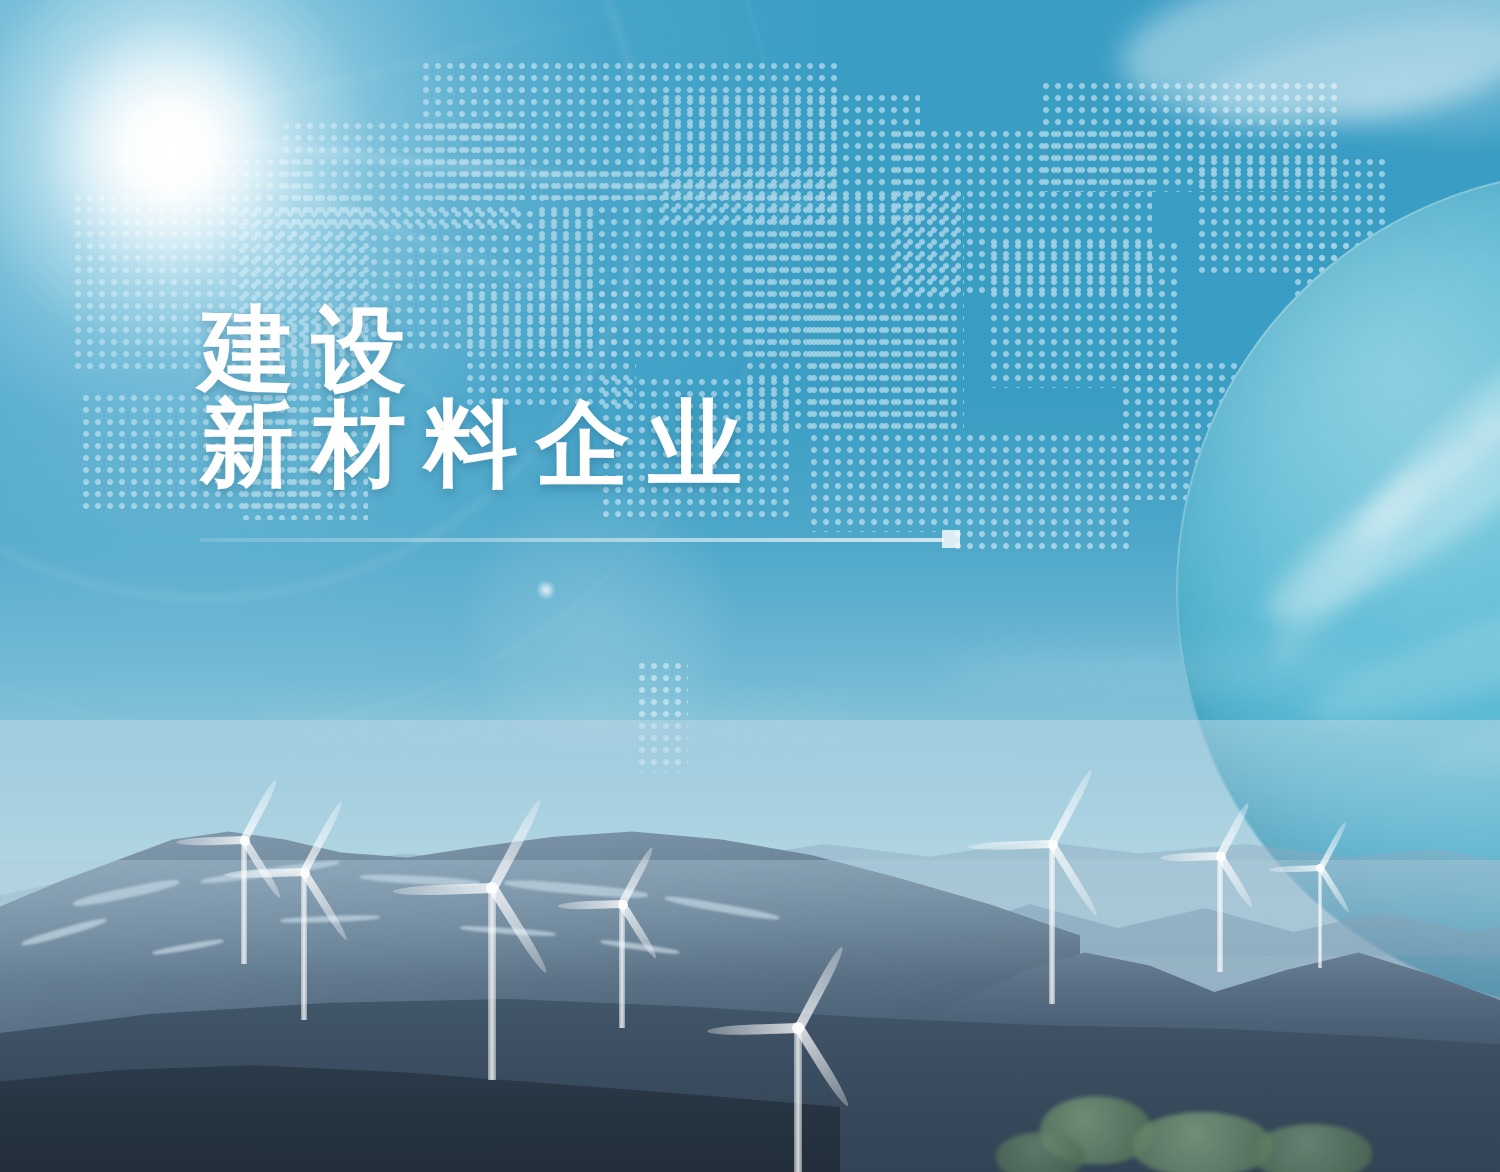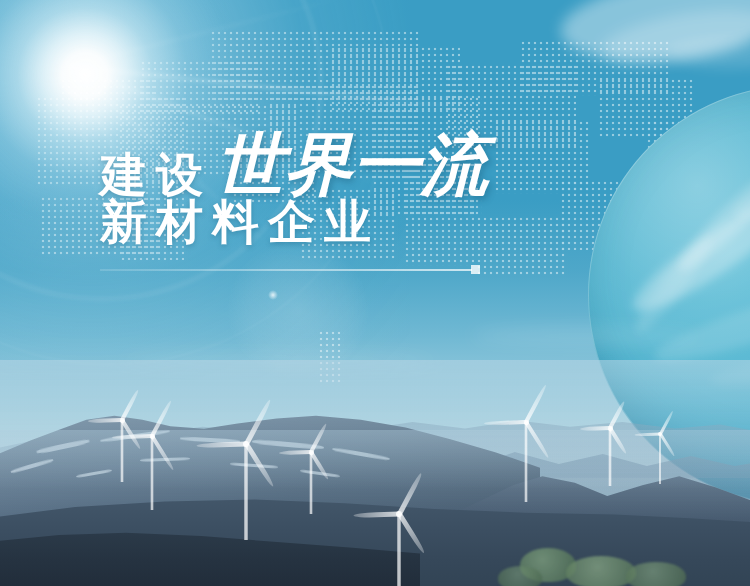--- a/index.html
+++ b/index.html
@@ -308,21 +308,20 @@
   <div class="ray r4"></div>
   <div class="ray r5"></div>
   <div class="ray r6"></div>
   <div class="sun-core"></div>
   <div class="flare-ball"></div>
   <div class="flare-dot"></div>
 
   <div class="copy">
     <div class="line1">
       <span class="t-build">建设</span>
-      <span class="t-world">世界一流</span>
     </div>
     <div class="line2">新材料企业</div>
     <div class="divider">
       <span class="cap"></span>
     </div>
   </div>
 
   <div class="mtn mtn-far"></div>
   <div class="cloud c4"></div>
   <div class="mtn mtn-mid"></div>

